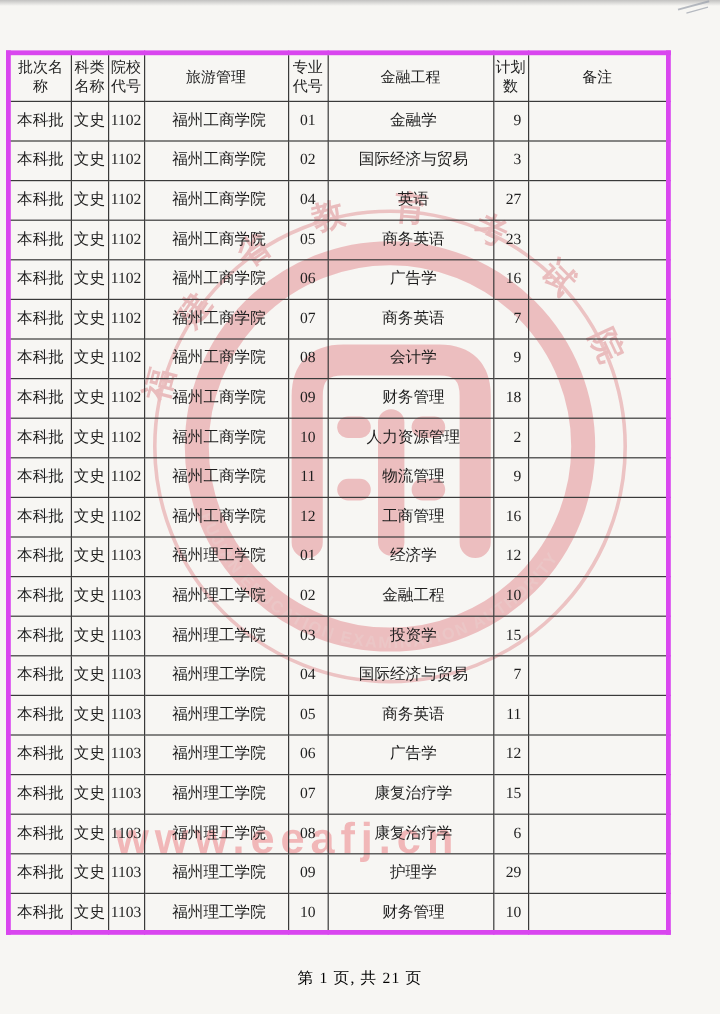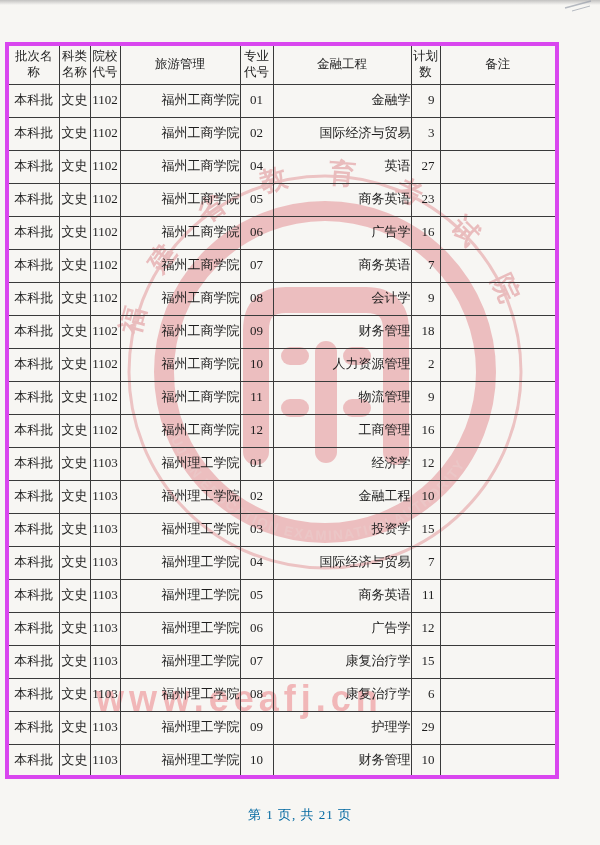--- a/index.html
+++ b/index.html
@@ -35,26 +35,26 @@
     padding:0;
     overflow:hidden;
     background:transparent;
     font-weight:normal;
     line-height:1.25;
   }
   table.plan thead tr{height:40px;}
   table.plan tbody tr{height:33px;}
   table.plan th{font-size:12.5px;text-align:center;}
   .c-batch,.c-cat,.c-code,.c-mcode{text-align:center;}
-  .c-school,.c-major{text-align:right;padding-left:5px !important;}
+  .c-school,.c-major{text-align:center;padding-left:5px !important;}
   .c-plan{text-align:right;padding-right:5px !important;}
   .c-note{}
   .footer{
     position:absolute;left:0;right:0;top:806px;z-index:2;
-    text-align:center;font-size:13px;color:#0369a1;
+    text-align:center;font-size:13px;color:#000000;
     letter-spacing:1px;
   }
 </style>
 </head>
 <body>
 
 <div class="top-shade"></div>
 
 <svg class="watermark" width="600" height="845" viewBox="0 0 600 845">
   <g id="seal-group" opacity="0.55">

